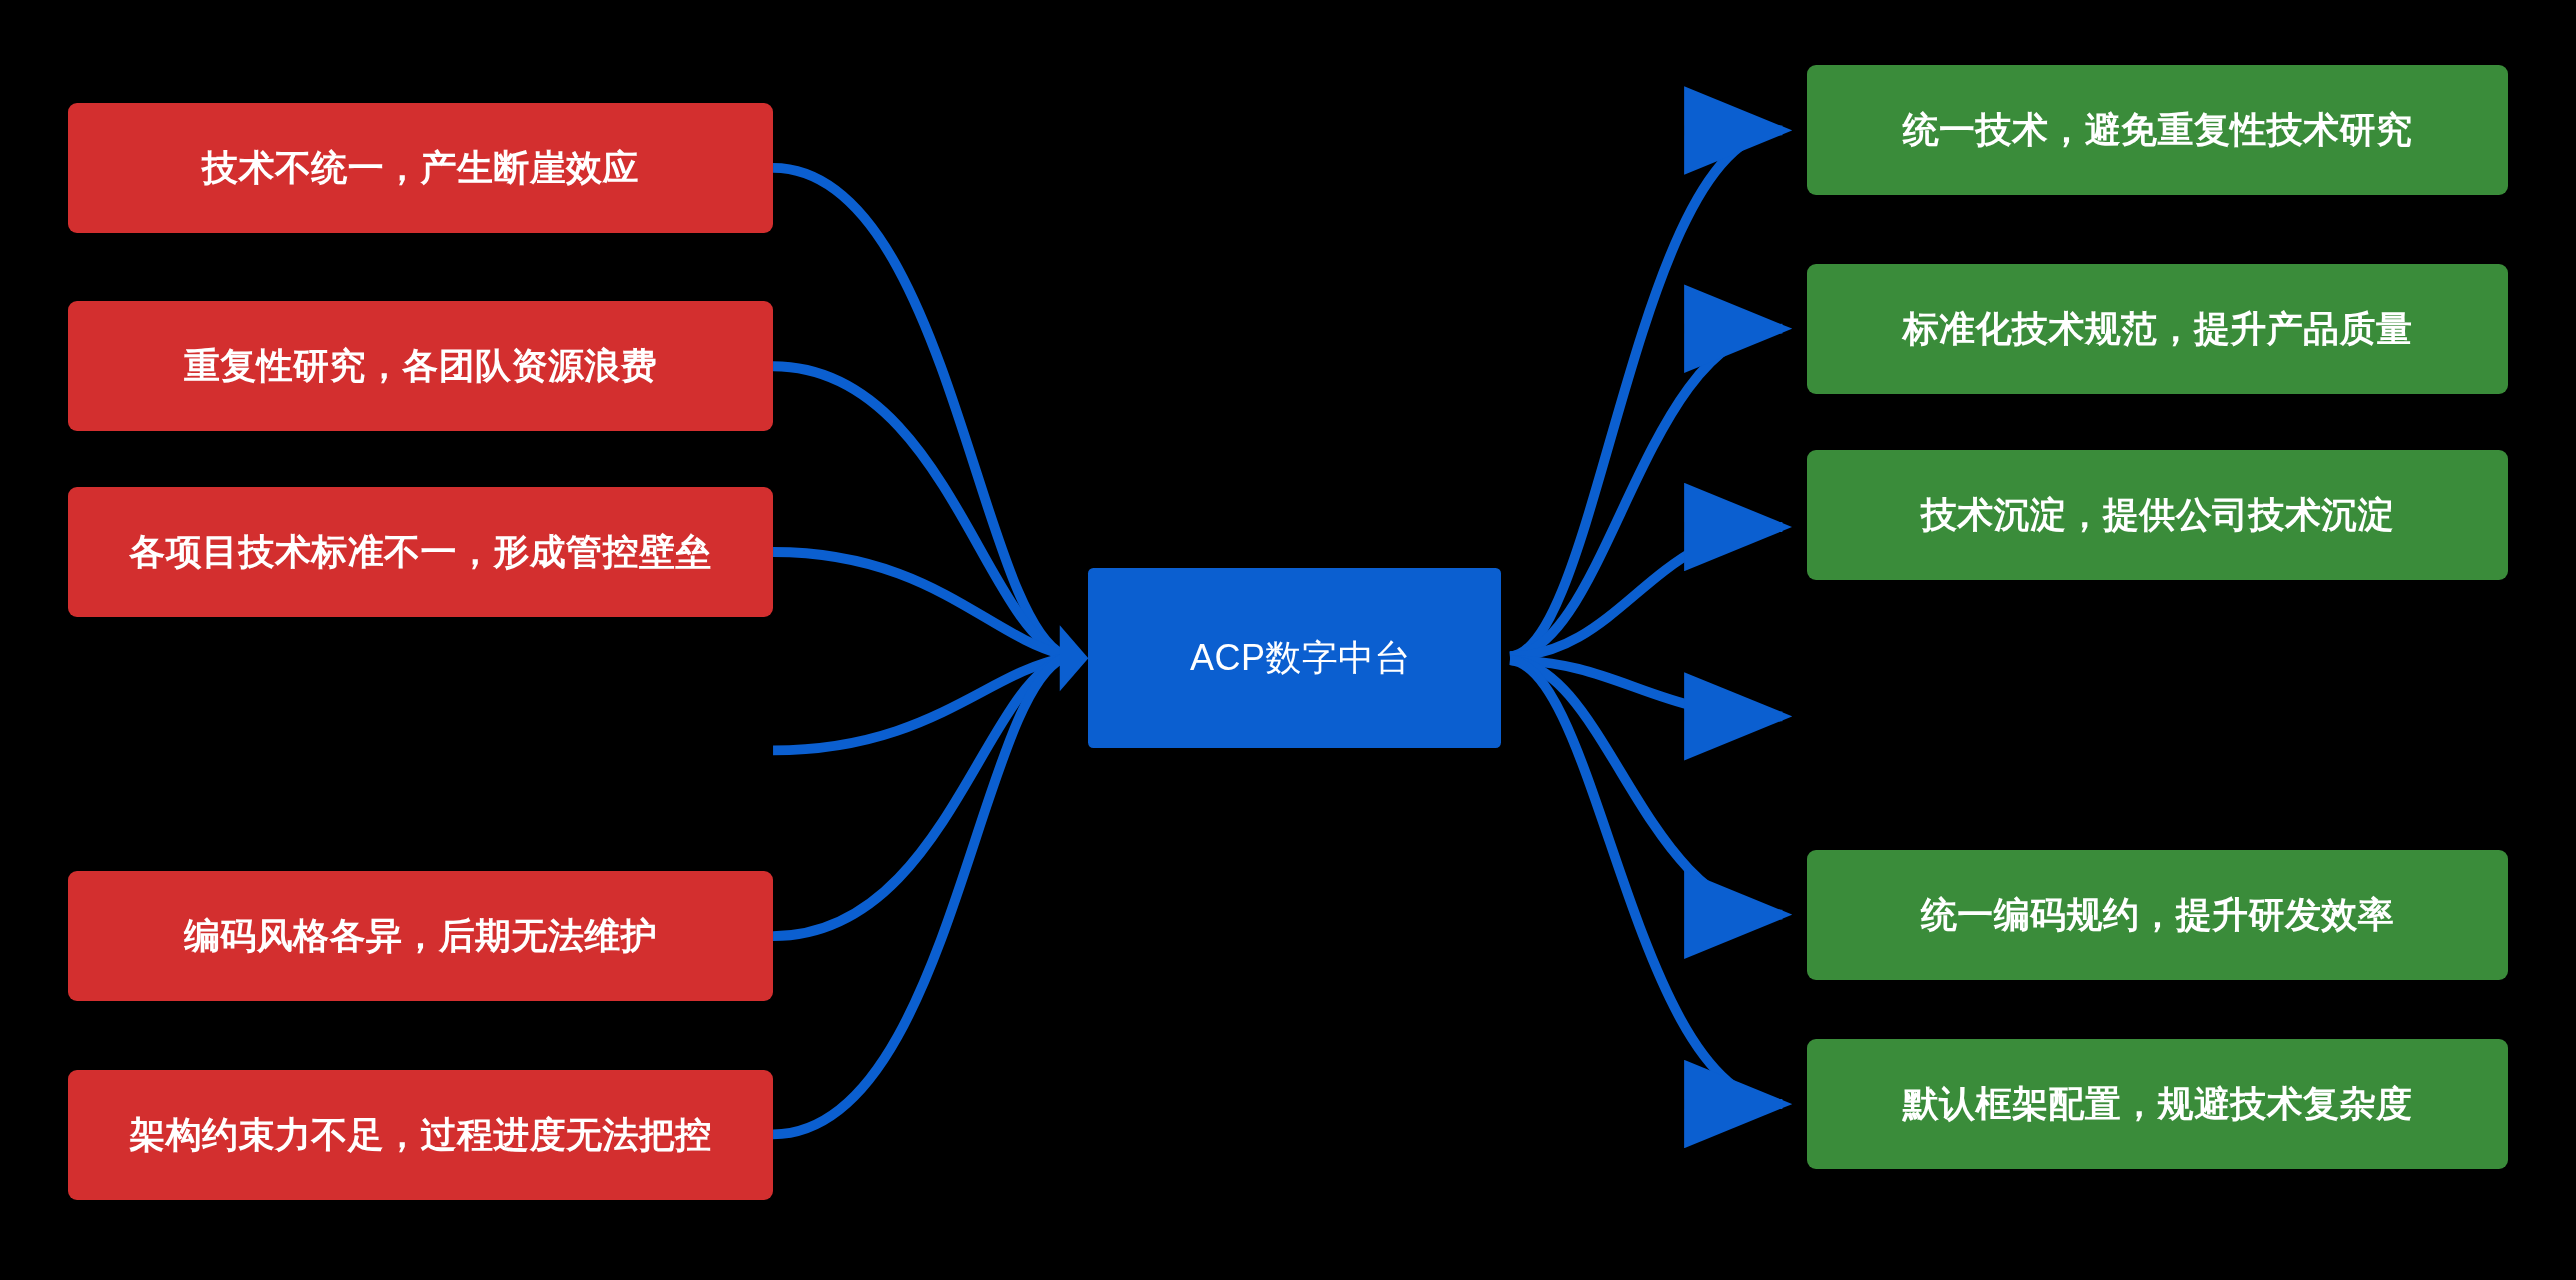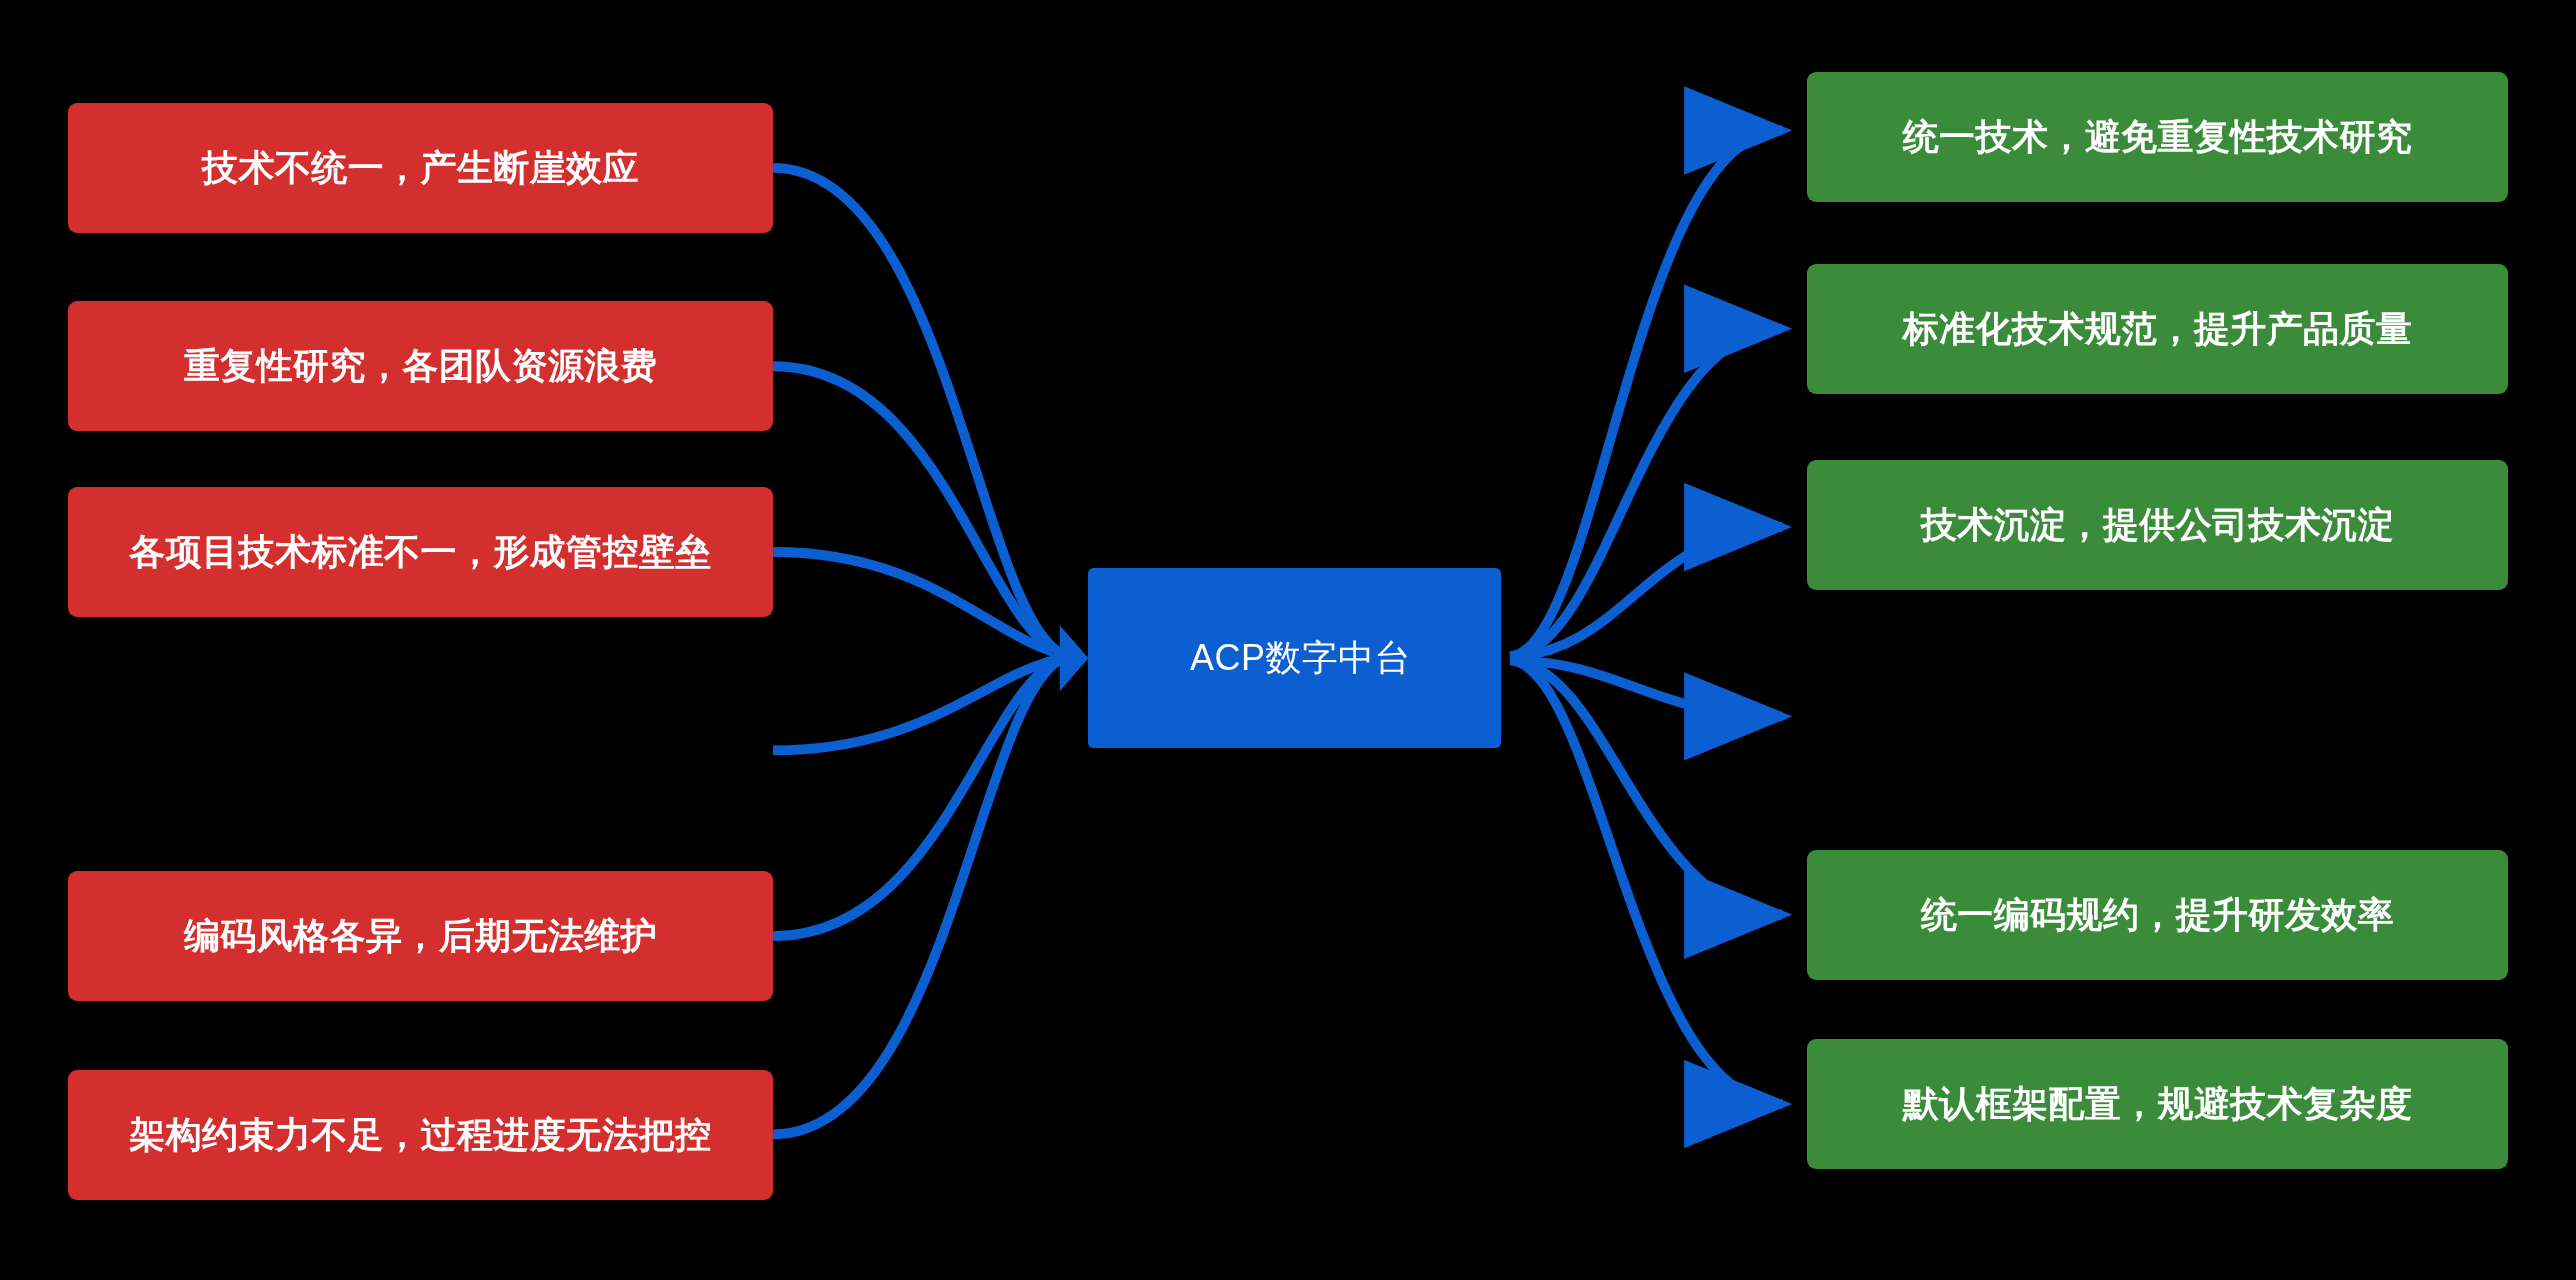--- a/index.html
+++ b/index.html
@@ -8,21 +8,21 @@
   #stage{position:relative;width:2352px;height:1280px;background:#000;}
   #edges{position:absolute;left:0;top:0;width:2576px;height:1280px;}
   .node{position:absolute;display:flex;align-items:center;justify-content:center;
         border-radius:9px;box-sizing:border-box;text-align:center;
         color:#fff;font-weight:700;letter-spacing:0.4px;line-height:1.2;}
   .node.problem{background:#d32f2f;width:705px;height:130px;left:68px;font-size:36px;}
   .node.benefit{background:#3a8c3a;width:701px;height:130px;left:1807px;font-size:36px;}
   .node.center{background:#0b5fd0;width:413px;height:180px;left:1088px;top:568px;
                font-size:36px;font-weight:400;border-radius:5.4px;padding-left:12px;}
   .p0{top:103px}.p1{top:301px}.p2{top:487px}.p3{top:685px}.p4{top:871px}.p5{top:1070px}
-  .b0{top:72px}.b1{top:264px}.b2{top:460px}.b3{top:651px}.b4{top:850px}.b5{top:1039px}
+  .b0{top:65px}.b1{top:264px}.b2{top:450px}.b3{top:651px}.b4{top:850px}.b5{top:1039px}
   .node-label{display:block;padding:0 19.7px;}
 </style>
 </head>
 <body>
 
 <div id="stage">
 
   <svg id="edges" viewBox="0 0 2883 1433" xmlns="http://www.w3.org/2000/svg">
     <defs>
       <marker id="arrowR" markerWidth="11" markerHeight="9" refX="10" refY="4.5" orient="auto" markerUnits="strokeWidth">

